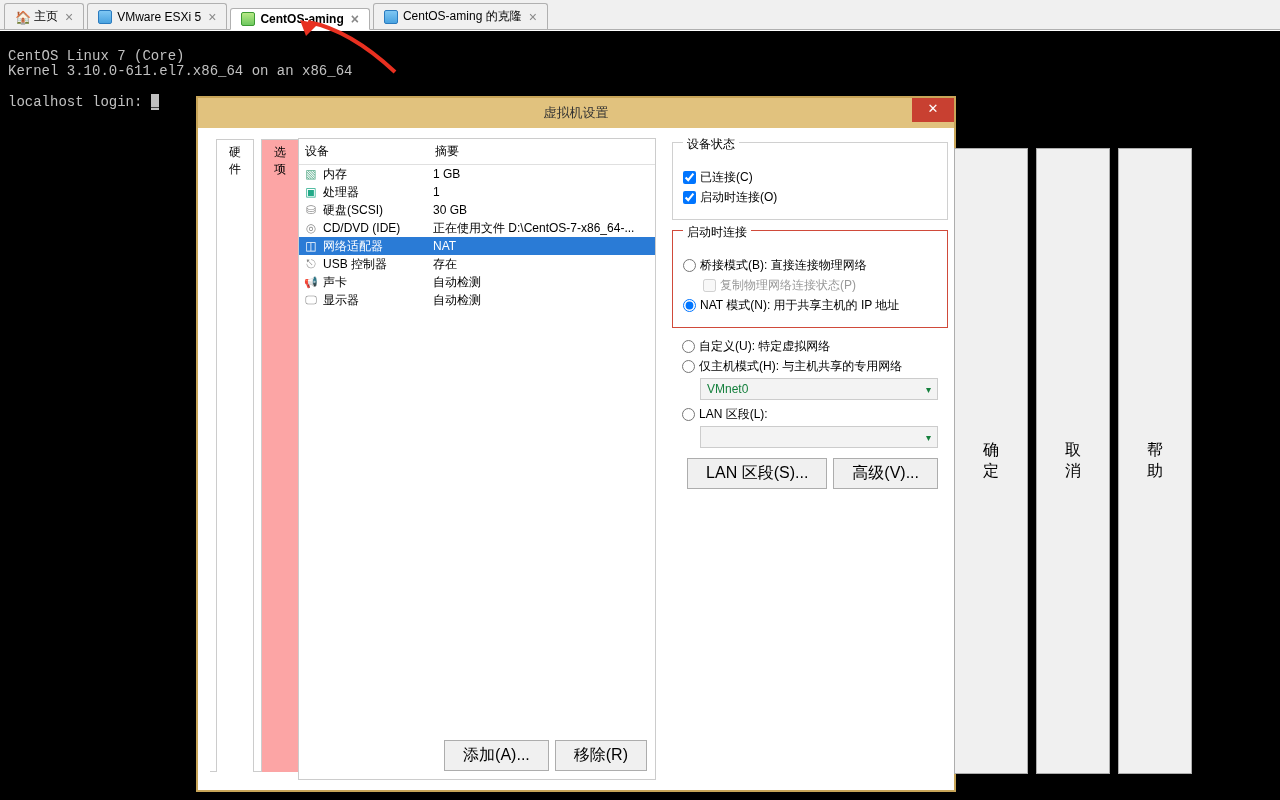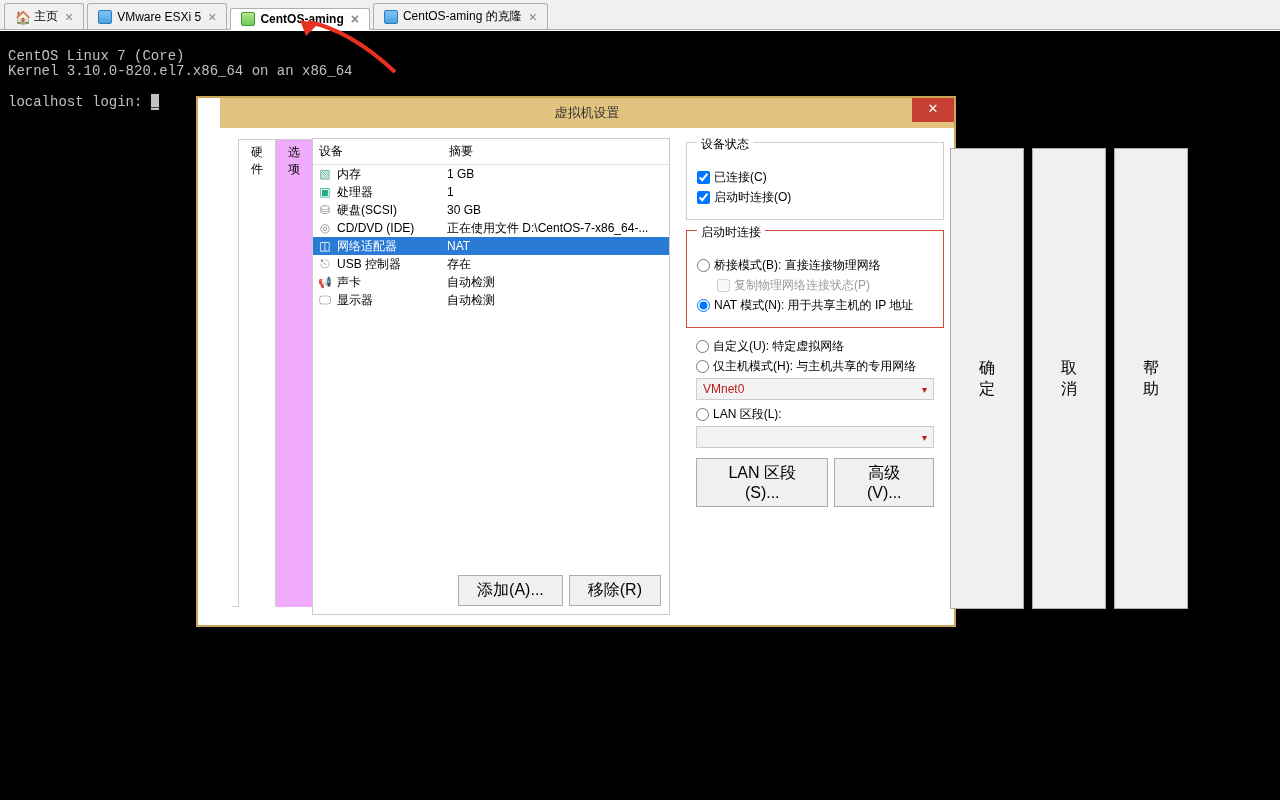--- a/index.html
+++ b/index.html
@@ -16,30 +16,30 @@
 .vm-icon-on { background: linear-gradient(#b8e986,#6ec85f); border: 1px solid #3d9b32; border-radius: 2px; }
 
 
 .terminal { position: absolute; top: 31px; left: 0; right: 0; bottom: 0; background: #000; color: #c0c0c0; font-family: "Courier New", monospace; font-size: 14px; padding: 18px 8px; white-space: pre; line-height: 1.1; }
 .cursor { background: #c0c0c0; color: #000; }
 
 
 .arrow { position: absolute; top: 20px; left: 300px; width: 110px; height: 60px; pointer-events: none; }
 
 
-.dialog { position: absolute; top: 96px; left: 196px; width: 760px; height: 531px; border: 2px solid #c8a558; background: #fff; box-shadow: 0 4px 20px rgba(0,0,0,0.4); padding-left: 22px; }
+.dialog { position: absolute; top: 96px; left: 196px; width: 760px; height: 696px; border: 2px solid #c8a558; background: #fff; box-shadow: 0 4px 20px rgba(0,0,0,0.4); }
 .titlebar { height: 30px; background: #e1c27e; display: flex; align-items: center; justify-content: center; position: relative; }
 .titlebar-text { font-size: 13px; color: #333; }
 .closebtn { position: absolute; right: 0; top: 0; width: 42px; height: 24px; background: #c84031; color: #fff; text-align: center; line-height: 22px; font-size: 13px; cursor: pointer; }
 
 .body { display: flex; flex-direction: row; height: calc(100% - 30px); padding: 10px 12px; }
 .tabstrip { display: flex; border-bottom: 1px solid #ccc; padding-left: 6px; margin-bottom: 8px; }
 .dlg-tab { padding: 4px 12px; border: 1px solid #ccc; border-bottom: none; background: #fff; margin-right: -1px; cursor: pointer; position: relative; top: 1px; }
 .dlg-tab.sel { background: #fff; }
-.dlg-tab:not(.sel) { background: #f0abfc; }
+.dlg-tab:not(.sel) { background: #fca5a5; margin-left: 8px; }
 
 .panels { display: flex; gap: 14px; flex: 1; }
 .left { width: 358px; border: 1px solid #ccc; display: flex; flex-direction: column; }
 .listhead { display: flex; padding: 4px 6px; border-bottom: 1px solid #e0e0e0; }
 .col-dev { width: 130px; }
 .col-sum { flex: 1; }
 .devlist { flex: 1; }
 .devrow { display: flex; padding: 2px 4px; align-items: center; cursor: pointer; height: 18px; }
 .devrow.sel { background: #2a7bd6; color: #fff; align-items: center; }
 .devrow .ic { width: 16px; height: 14px; margin-right: 4px; display: inline-flex; align-items: center; justify-content: center; }
@@ -49,21 +49,21 @@
 .btn { padding: 4px 18px; border: 1px solid #adadad; background: #f0f0f0; cursor: pointer; font-size: 16px; }
 
 .right { flex: 1; padding: 4px 2px; }
 .fieldset { border: 1px solid #d0d0d0; padding: 8px 10px 10px; margin-bottom: 10px; }
 .fieldset.red { border: 1px solid #d04a3a; }
 .legend { position: relative; top: -15px; background: #fff; padding: 0 4px; display: inline-block; margin-bottom: -10px; }
 .chk, .rad { display: flex; align-items: center; gap: 4px; margin: 3px 0; cursor: pointer; }
 .chk input, .rad input { margin: 0; }
 .indent { margin-left: 20px; }
 .disabled { color: #999; }
-.select { width: 238px; height: 22px; border: 1px solid #ccc; background: #f3f3f3; padding: 2px 6px; color: #b91c1c; margin-top: 2px; display: flex; align-items: center; justify-content: space-between; }
+.select { width: 238px; height: 22px; border: 1px solid #ccc; background: #f3f3f3; padding: 2px 6px; color: #15803d; margin-top: 2px; margin-left: 18px; display: flex; align-items: center; justify-content: space-between; }
 .select .arr { font-size: 10px; }
 .rbtns { display: flex; justify-content: flex-end; gap: 6px; margin-top: 10px; }
 
 .footer { display: flex; justify-content: flex-end; gap: 8px; padding: 10px 4px 6px; }
 
 
 .i-mem::before{content:"▧";color:#5a8;} .i-cpu::before{content:"▣";color:#2a8;}
 .i-hd::before{content:"⛁";color:#888;} .i-cd::before{content:"◎";color:#888;}
 .i-net::before{content:"◫";color:#fff;} .i-usb::before{content:"⎋";color:#888;}
 .i-snd::before{content:"📢";font-size:11px;} .i-dsp::before{content:"🖵";color:#888;}
@@ -88,21 +88,21 @@
     <span class="close">×</span>
   </div>
   <div class="tab">
     <span class="tab-icon vm-icon"></span>
     <span>CentOS-aming 的克隆</span>
     <span class="close">×</span>
   </div>
 </div>
 
 <div class="terminal"><span>CentOS Linux 7 (Core)</span>
-<span>Kernel 3.10.0-820.el7.x86_64 on an x86_64</span>
+<span>Kernel 3.10.0-611.el7.x86_64 on an x86_64</span>
 
 <span>localhost login: </span><span class="cursor">_</span></div>
 
 <svg class="arrow" viewBox="0 0 110 60">
   <path d="M8 2 Q 50 10 95 52" stroke="#e83020" stroke-width="4" fill="none"></path>
   <path d="M0 0 L18 4 L6 16 Z" fill="#e83020"></path>
 </svg>
 
 <div class="dialog">
   <div class="titlebar">

